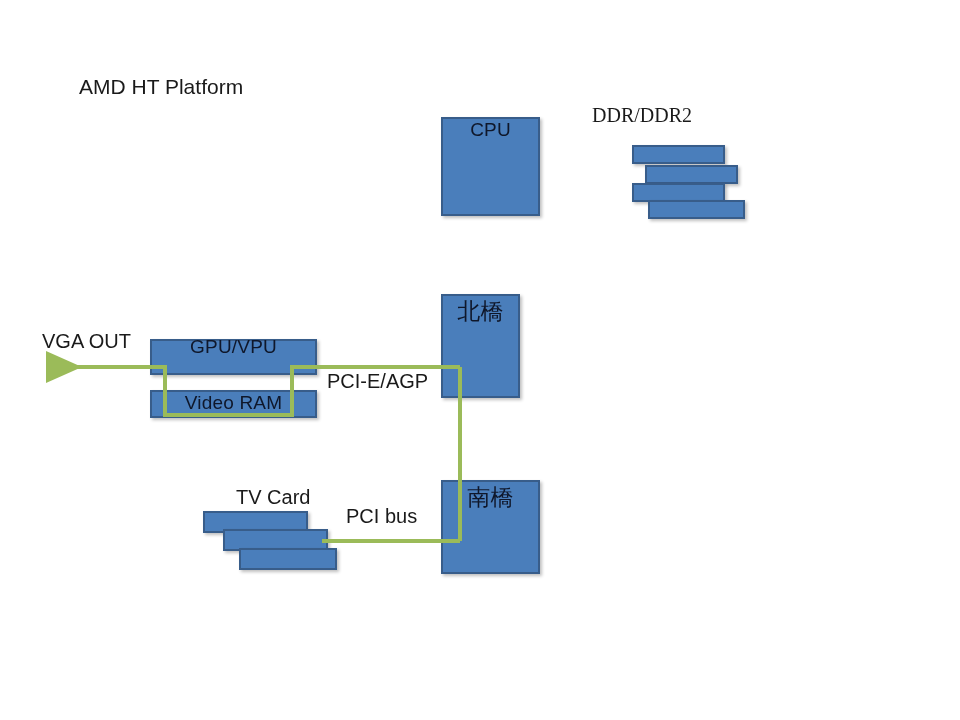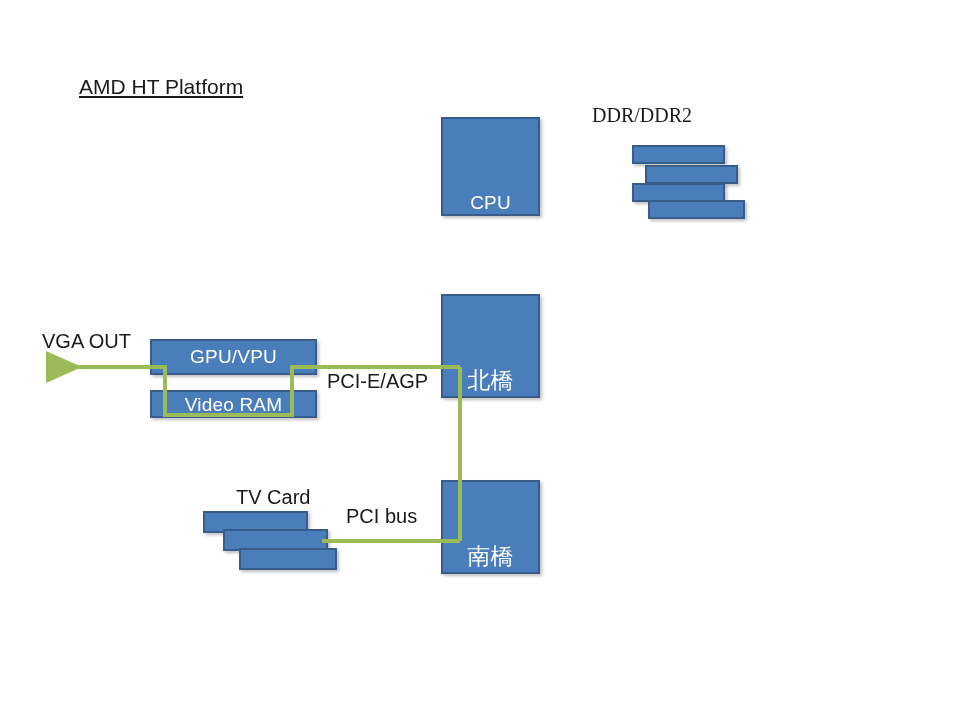--- a/index.html
+++ b/index.html
@@ -18,23 +18,23 @@
     overflow: hidden;
   }
 
   
   .box {
     position: absolute;
     background: #4a7ebb;
     border: 2px solid #385d8a;
     box-sizing: border-box;
     display: flex;
-    align-items: flex-end;
+    align-items: flex-start;
     justify-content: center;
-    color: #ffffff;
+    color: #0f172a;
     font-size: 19px;
     letter-spacing: .2px;
     box-shadow: 2px 2px 3px rgba(0,0,0,0.25);
   }
   .box.cjk {
     font-size: 23px;
   }
   .bar {
     position: absolute;
     background: #4a7ebb;
@@ -46,21 +46,20 @@
   
   .label {
     position: absolute;
     color: #1a1a1a;
     font-size: 20px;
     white-space: nowrap;
     line-height: 1;
   }
   .label.title {
     font-size: 21px;
-    text-decoration: underline;
   }
 
   
   #wires {
     position: absolute;
     left: 0;
     top: 0;
     width: 960px;
     height: 720px;
     pointer-events: none;
@@ -85,21 +84,21 @@
 
   <div class="box" style="left:441px; top:117px; width:99px; height:99px;">
     <span>CPU</span>
   </div>
 
   <div class="bar" style="left:632px; top:145px; width:93px; height:19px;"></div>
   <div class="bar" style="left:645px; top:165px; width:93px; height:19px;"></div>
   <div class="bar" style="left:632px; top:183px; width:93px; height:19px;"></div>
   <div class="bar" style="left:648px; top:200px; width:97px; height:19px;"></div>
 
-  <div class="box cjk" style="left:441px; top:294px; width:99px; height:104px;">
+  <div class="box cjk" style="left:441px; top:294px; width:79px; height:104px;">
     <span>北橋</span>
   </div>
 
   <div class="box cjk" style="left:441px; top:480px; width:99px; height:94px;">
     <span>南橋</span>
   </div>
 
   <div class="box" style="left:150px; top:339px; width:167px; height:36px;">
     <span style="position:relative; top:-5px;">GPU/VPU</span>
   </div>

